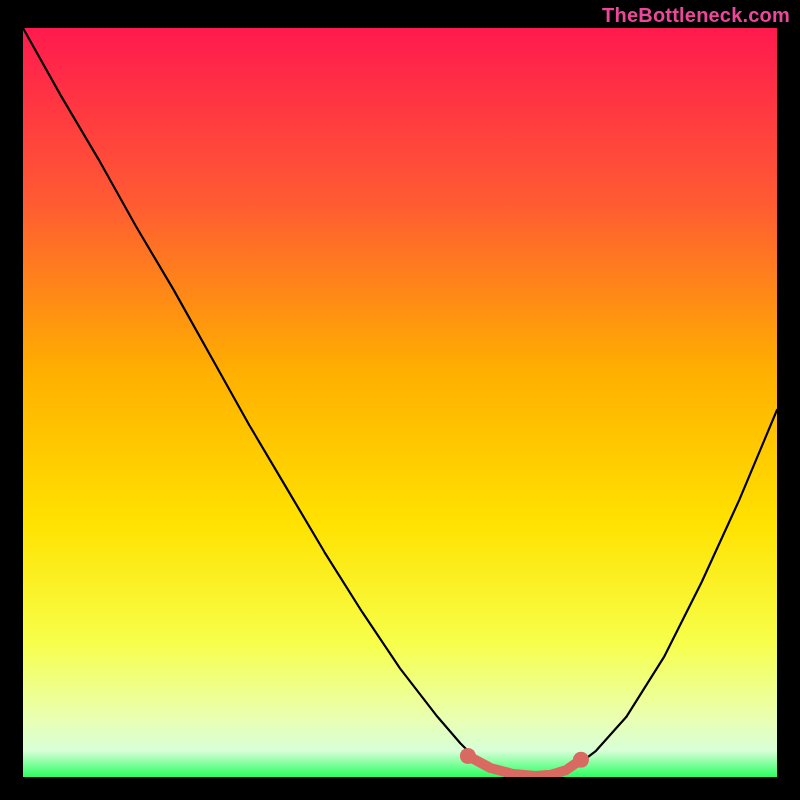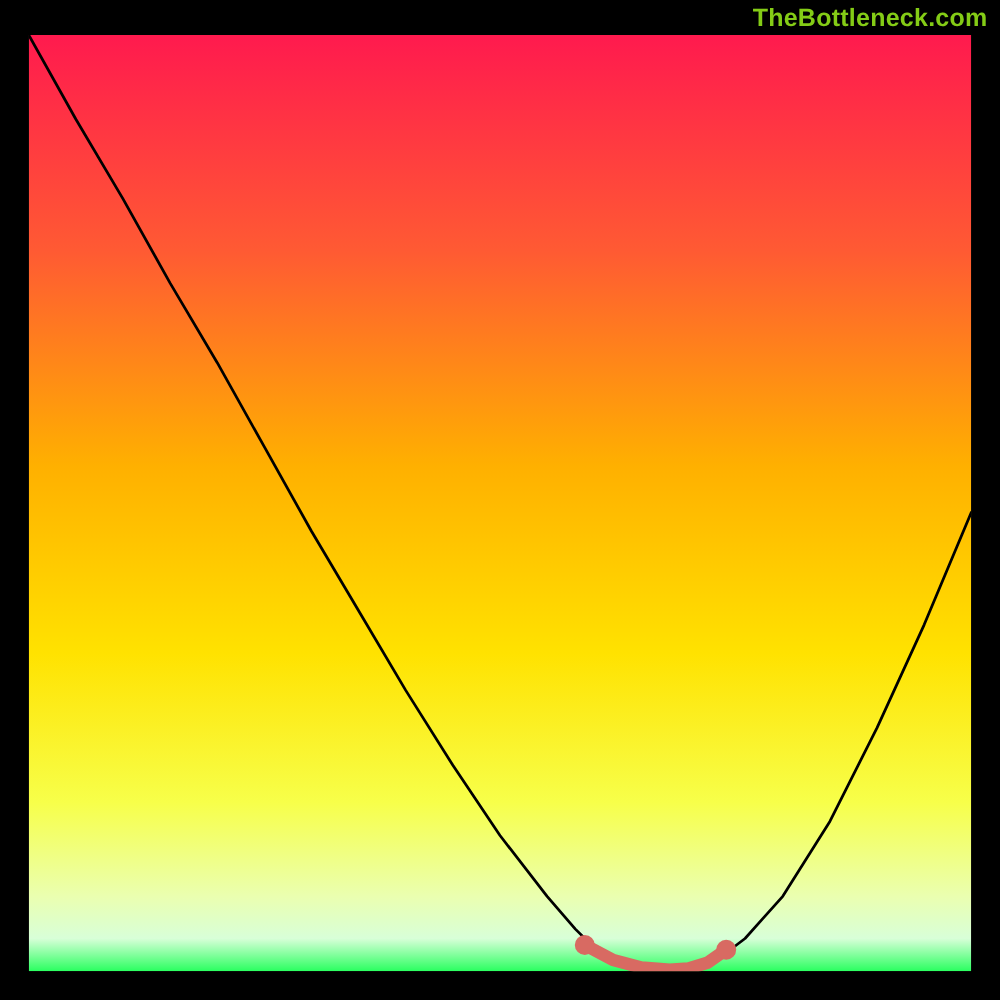--- a/index.html
+++ b/index.html
@@ -7,21 +7,21 @@
   .container {
     position: relative;
     width: 800px;
     height: 800px;
     background: #000;
   }
   .watermark {
     position: absolute;
     top: 4px;
     right: 10px;
-    color: #84cc16;
+    color: #ec4899;
     font-family: Arial, Helvetica, sans-serif;
     font-size: 20px;
     font-weight: 600;
     z-index: 5;
     letter-spacing: 0.2px;
   }
   .plot {
     position: absolute;
     left: 23px;
     top: 28px;

